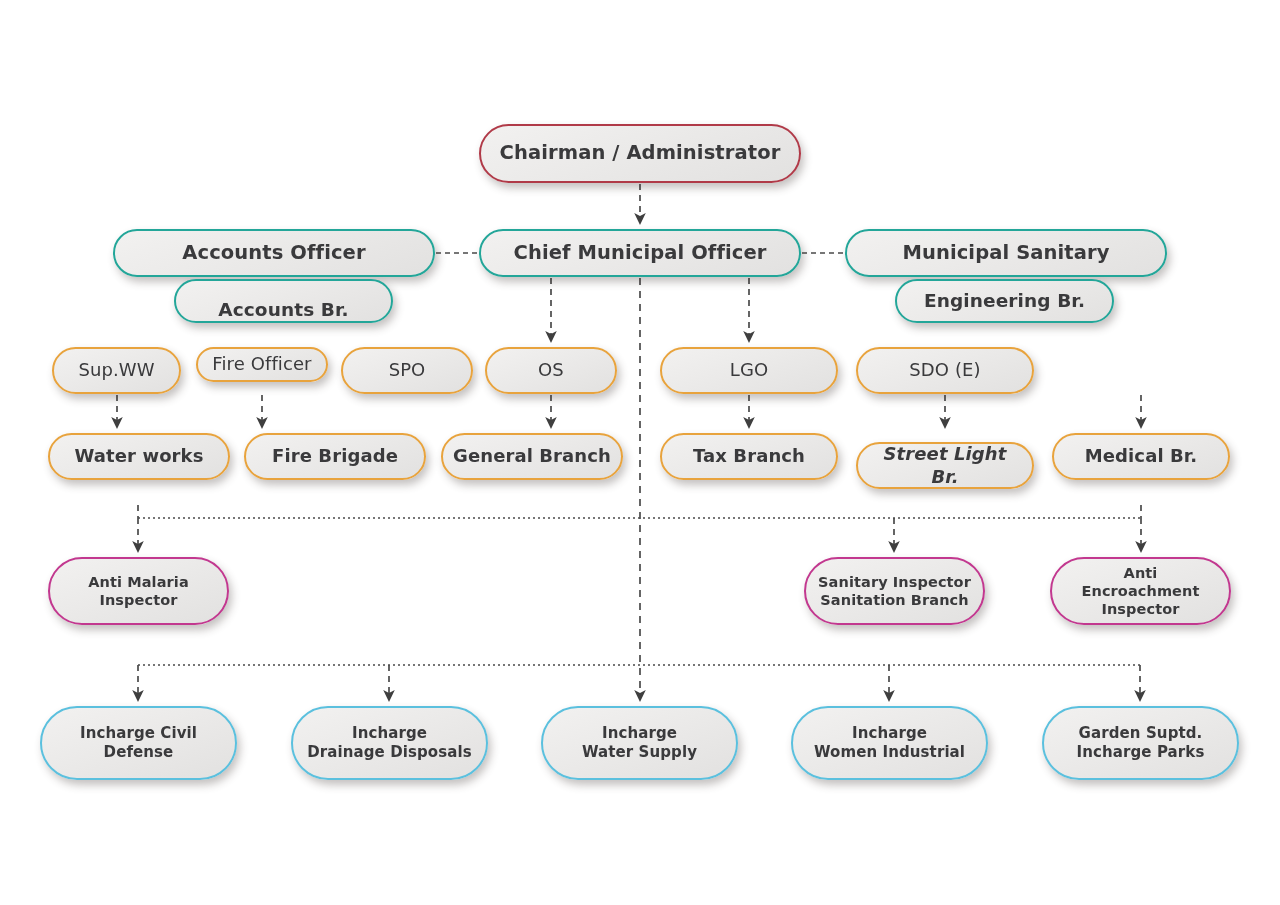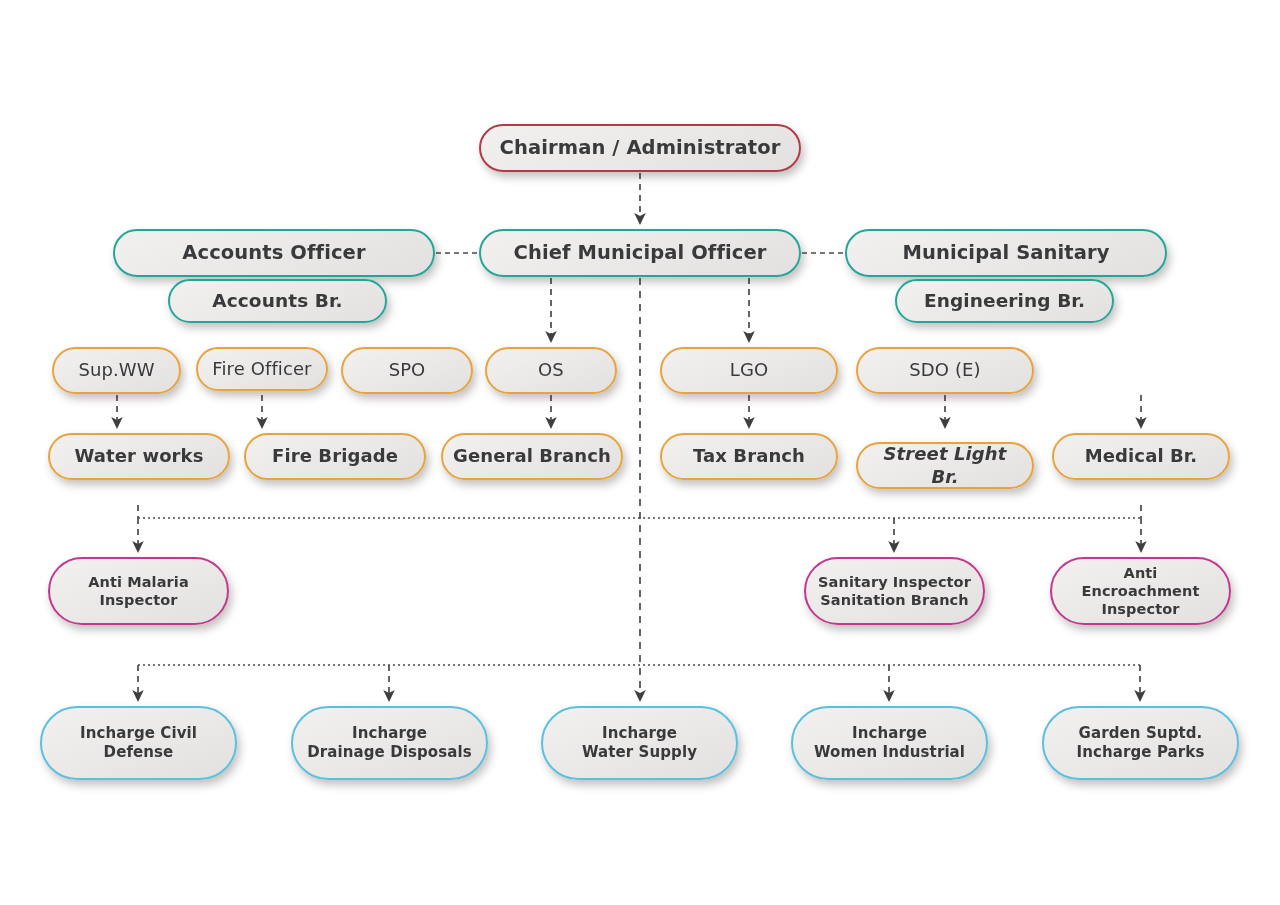--- a/index.html
+++ b/index.html
@@ -120,28 +120,28 @@
     <g stroke="#4a4a4a" stroke-width="1.7" fill="none">
       <path stroke-dasharray="2,3" d="M138,665 L1141,665"></path>
       <path stroke-dasharray="6,5" d="M138,665 L138,696" marker-end="url(#arrowhead)"></path>
       <path stroke-dasharray="6,5" d="M389,665 L389,696" marker-end="url(#arrowhead)"></path>
       <path stroke-dasharray="6,5" d="M889,665 L889,696" marker-end="url(#arrowhead)"></path>
       <path stroke-dasharray="6,5" d="M1140,665 L1140,696" marker-end="url(#arrowhead)"></path>
     </g>
   </svg>
 
   <div id="node-layer">
-      <div class="node lvl-chairman c-crimson" style="left: 479px; top: 124px; width: 322px; height: 48px;"><span class="node-label">Chairman / Administrator</span></div>
+      <div class="node lvl-chairman c-crimson" style="left: 479px; top: 124px; width: 322px; height: 59px;"><span class="node-label">Chairman / Administrator</span></div>
       <div class="node lvl-exec c-teal" style="left: 113px; top: 229px; width: 322px; height: 48px;"><span class="node-label">Accounts Officer</span></div>
       <div class="node lvl-exec c-teal" style="left: 479px; top: 229px; width: 322px; height: 48px;"><span class="node-label">Chief Municipal Officer</span></div>
       <div class="node lvl-exec c-teal" style="left: 845px; top: 229px; width: 322px; height: 48px;"><span class="node-label">Municipal Sanitary</span></div>
-      <div class="node lvl-branch-t c-teal" style="left: 168px; top: 279px; width: 219px; height: 44px;"><span class="node-label">Accounts Br.</span></div>
+      <div class="node lvl-branch-t c-teal" style="left: 174px; top: 279px; width: 219px; height: 44px; align-items: flex-end;"><span class="node-label">Accounts Br.</span></div>
       <div class="node lvl-branch-t c-teal" style="left: 895px; top: 279px; width: 219px; height: 44px;"><span class="node-label">Engineering Br.</span></div>
       <div class="node lvl-officer c-orange" style="left: 52px; top: 347px; width: 129px; height: 47px;"><span class="node-label">Sup.WW</span></div>
-      <div class="node lvl-officer c-orange" style="left: 196px; top: 347px; width: 132px; height: 44px;"><span class="node-label">Fire Officer</span></div>
+      <div class="node lvl-officer c-orange" style="left: 196px; top: 347px; width: 132px; height: 35px;"><span class="node-label">Fire Officer</span></div>
       <div class="node lvl-officer c-orange" style="left: 341px; top: 347px; width: 132px; height: 47px;"><span class="node-label">SPO</span></div>
       <div class="node lvl-officer c-orange" style="left: 485px; top: 347px; width: 132px; height: 47px;"><span class="node-label">OS</span></div>
       <div class="node lvl-officer c-orange" style="left: 660px; top: 347px; width: 178px; height: 47px; align-items: center;"><span class="node-label">LGO</span></div>
       <div class="node lvl-officer c-orange" style="left: 856px; top: 347px; width: 178px; height: 47px;"><span class="node-label">SDO (E)</span></div>
       <div class="node lvl-branch c-orange" style="left: 48px; top: 433px; width: 182px; height: 47px;"><span class="node-label">Water works</span></div>
       <div class="node lvl-branch c-orange" style="left: 244px; top: 433px; width: 182px; height: 47px;"><span class="node-label">Fire Brigade</span></div>
       <div class="node lvl-branch c-orange" style="left: 441px; top: 433px; width: 182px; height: 47px;"><span class="node-label">General Branch</span></div>
       <div class="node lvl-branch c-orange" style="left: 660px; top: 433px; width: 178px; height: 47px;"><span class="node-label">Tax Branch</span></div>
       <div class="node lvl-branch c-orange" style="left: 856px; top: 442px; width: 178px; height: 47px; font-style: italic;"><span class="node-label">Street Light Br.</span></div>
       <div class="node lvl-branch c-orange" style="left: 1052px; top: 433px; width: 178px; height: 47px;"><span class="node-label">Medical Br.</span></div>

